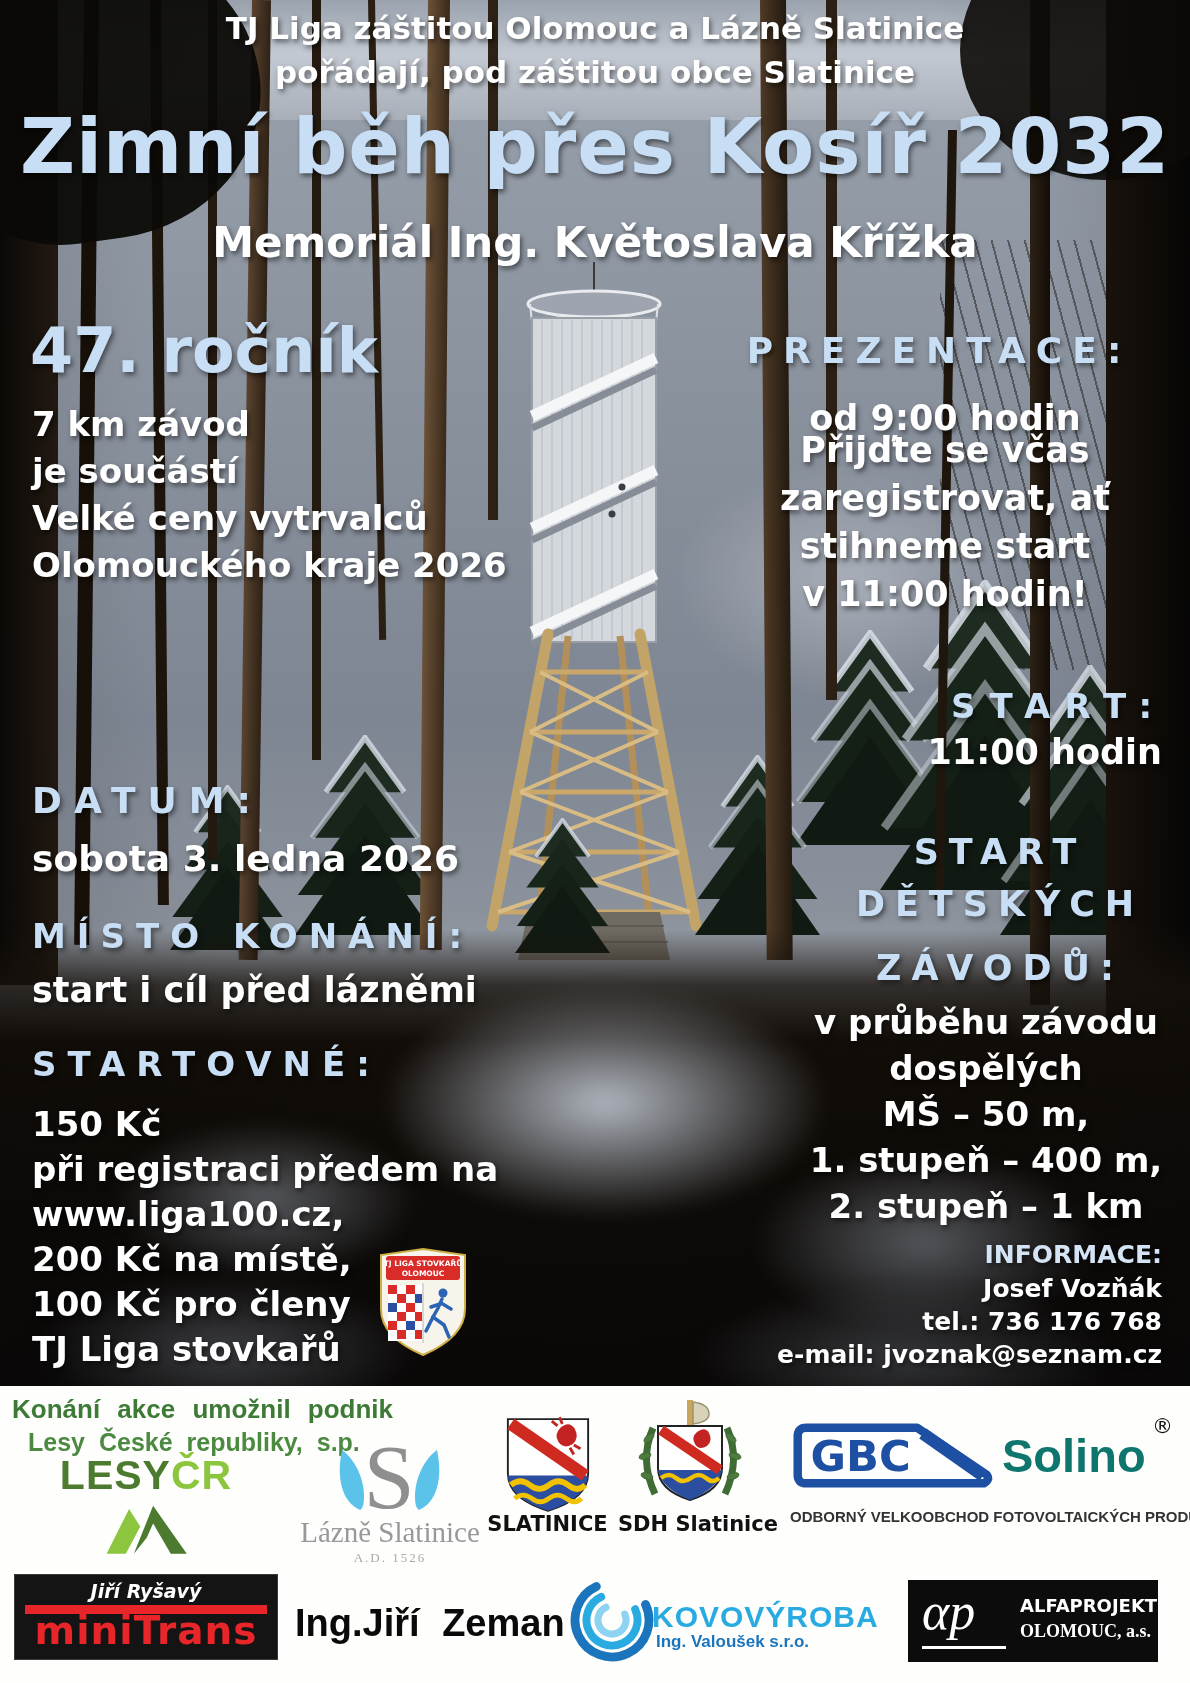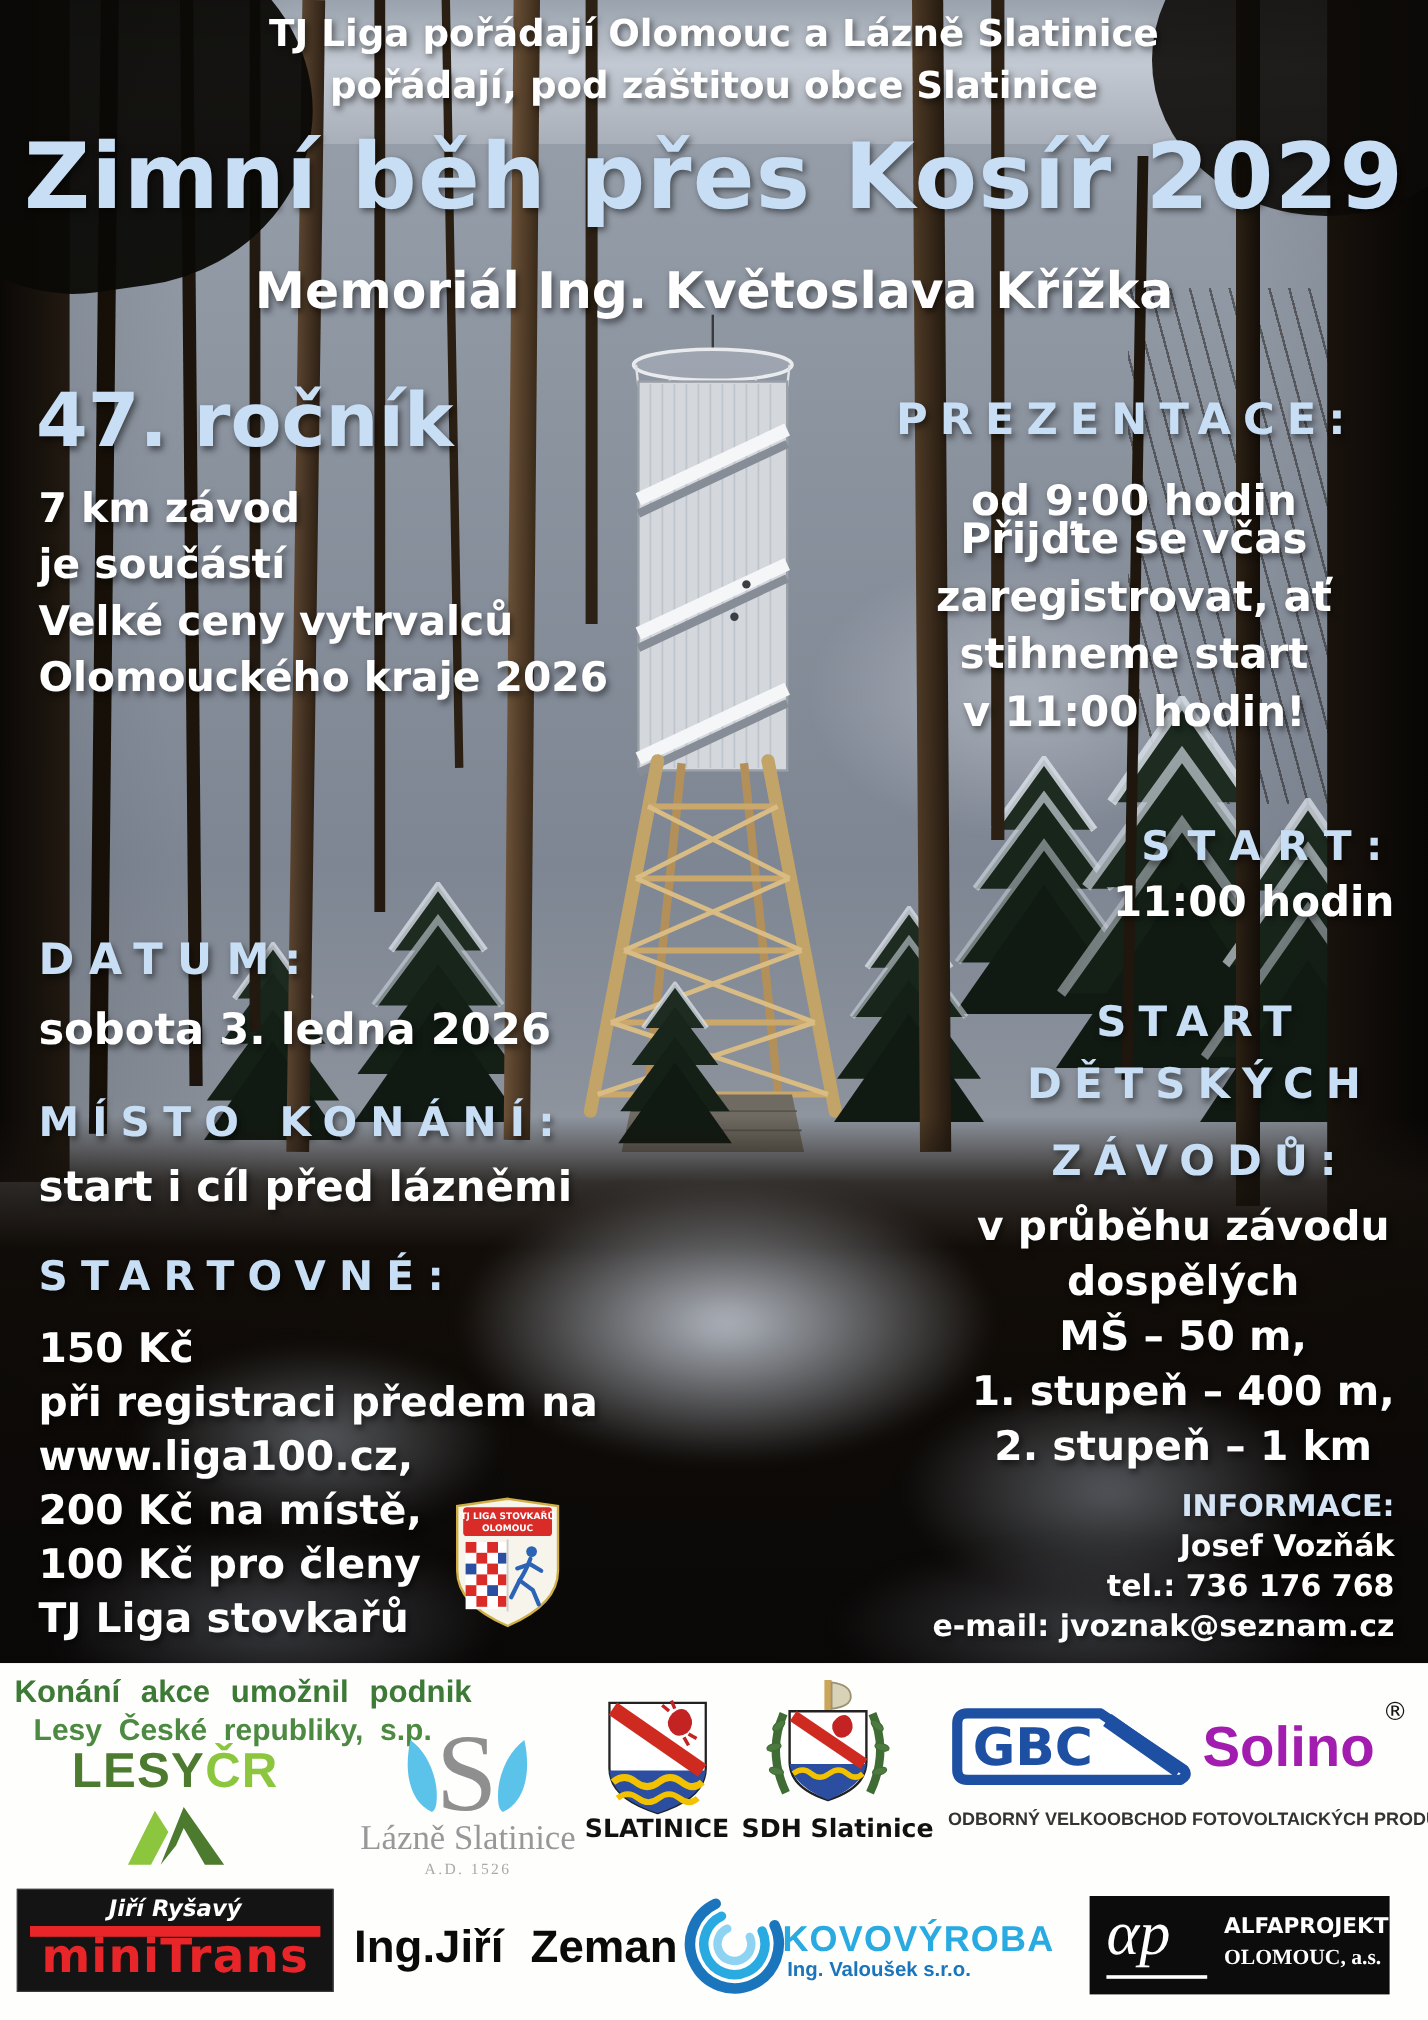--- a/index.html
+++ b/index.html
@@ -94,21 +94,21 @@
   .lesylogo .g1{color:#4c7a2f;}.lesylogo .g2{color:#8cc63e;}
   .lesytree{left:105px;top:1500px;}
   .laznesvg{left:322px;top:1424px;}
   .laznename{left:285px;top:1516px;width:210px;text-align:center;font-size:29px;color:#98989a;font-family:"Liberation Serif",serif;}
   .laznefound{left:285px;top:1550px;width:210px;text-align:center;font-size:13px;letter-spacing:2px;color:#a9a9a9;font-family:"Liberation Serif",serif;}
   .slatsvg{left:505px;top:1415px;}
   .slatlbl{left:470px;top:1512px;width:155px;text-align:center;font-size:21px;font-weight:600;color:#111;}
   .sdhsvg{left:625px;top:1398px;}
   .sdhlbl{left:618px;top:1512px;width:148px;text-align:right;font-size:21px;font-weight:600;color:#111;}
   .gbcsvg{left:793px;top:1422px;}
-  .solino{left:1002px;top:1428px;font-size:47px;font-weight:800;color:#a21caf;font-family:"Liberation Sans",sans-serif;}
+  .solino{left:1002px;top:1428px;font-size:47px;font-weight:800;color:#0f766e;font-family:"Liberation Sans",sans-serif;}
   .solinoreg{left:1152px;top:1414px;font-size:21px;color:#141414;}
   .gbctag{left:790px;top:1508px;width:400px;text-align:center;font-size:15px;font-weight:600;color:#333;font-family:"Liberation Sans",sans-serif;}
   .minitrans{left:14px;top:1574px;width:262px;height:84px;background:#141414;border:1px solid #3a3a3a;}
   .mtowner{position:absolute;left:0;top:5px;width:100%;text-align:center;color:#fff;font-size:19px;font-weight:700;font-style:italic;}
   .mtbar{position:absolute;left:10px;right:10px;top:30px;height:9px;background:#e8262a;}
   .mtname{position:absolute;left:0;top:33px;width:100%;text-align:center;color:#e8262a;font-size:39px;font-weight:800;letter-spacing:1px;}
   .zeman{left:295px;top:1602px;font-size:38px;font-weight:700;color:#0a0a0a;word-spacing:12px;font-family:"Liberation Sans",sans-serif;}
   .kovoswirl{left:568px;top:1576px;}
   .kovoname{left:652px;top:1600px;font-size:30px;font-weight:700;color:#29abe2;letter-spacing:1px;font-family:"Liberation Sans",sans-serif;}
   .kovosub{left:656px;top:1632px;font-size:17px;font-weight:700;color:#1b75bc;font-family:"Liberation Sans",sans-serif;}
@@ -273,23 +273,23 @@
     <div class="snowpatch sp1"></div>
     <div class="snowpatch sp2"></div>
     <div class="snowpatch sp3"></div>
     <div class="snowpatch sp4"></div>
     <div class="snowpatch sp5"></div>
     <div class="fol fol1"></div>
     <div class="fol fol2"></div>
     <div class="vignette"></div>
   </div>
 
-  <div class="txt ctr header1">TJ Liga pořádají Olomouc a Lázně Slatinice</div>
+  <div class="txt ctr header1">TJ Liga záštitou Olomouc a Lázně Slatinice</div>
   <div class="txt ctr header2">pořádají, pod záštitou obce Slatinice</div>
-  <div class="txt ctr title blue">Zimní běh přes Kosíř 2029</div>
+  <div class="txt ctr title blue">Zimní běh přes Kosíř 2032</div>
   <div class="txt ctr subtitle">Memoriál Ing. Květoslava Křížka</div>
 
   <div class="txt edition blue">47. ročník</div>
   <div class="txt edl edl0">7 km závod</div>
   <div class="txt edl edl2">Velké ceny vytrvalců</div>
   <div class="txt edl edl1">je součástí</div>
   <div class="txt edl edl3">Olomouckého kraje 2026</div>
 
   <div class="txt prezh blue">PREZENTACE:</div>
   <div class="txt przl przl0">od 9:00 hodin</div>

